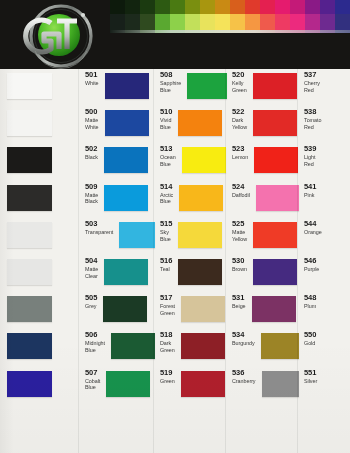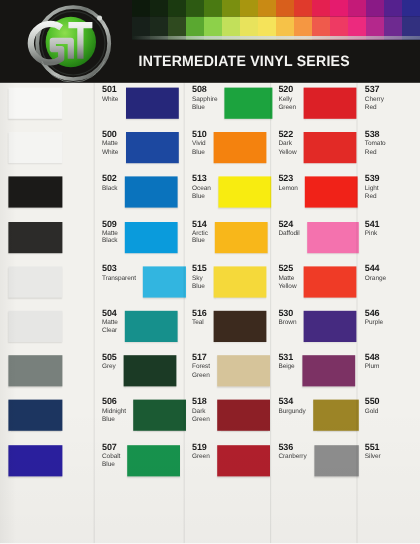--- a/index.html
+++ b/index.html
@@ -269,23 +269,20 @@
         <circle cx="40" cy="33" r="30" fill="none" stroke="url(#ring)" stroke-width="3.2"></circle>
         <circle cx="40" cy="33" r="26.5" fill="none" stroke="#2a2d2a" stroke-width="1"></circle>
         <circle cx="38" cy="32" r="21" fill="url(#gball)"></circle>
         <path d="M30 20 A16 16 0 1 0 30 46 L30 38 L23 38 L23 31 L38 31 L38 46" fill="none" stroke="url(#gtfill)" stroke-width="5.2" stroke-linejoin="round"></path>
         <path d="M36 18 L56 18 M46 18 L46 46" fill="none" stroke="url(#gtfill)" stroke-width="5.2" stroke-linecap="butt"></path>
         <circle cx="62" cy="12" r="2.1" fill="#d7dad7"></circle>
         <path d="M14 48 A28 28 0 0 0 66 48" fill="none" stroke="#9aa09b" stroke-width="0.7" opacity="0.8"></path>
       </svg>
     </div>
 
-    <div id="title-bar">
-      <div id="title-text">INTERMEDIATE VINYL SERIES</div>
-    </div>
   </div>
 
   <div id="grid">
     <div class="col col-1">
         <div class="sw-row">
           <div class="swatch" title="501 White" style="background: rgb(247, 247, 245);"></div>
         </div>
         <div class="sw-row">
           <div class="swatch" title="500 Matte White" style="background: rgb(244, 244, 242);"></div>
         </div>

